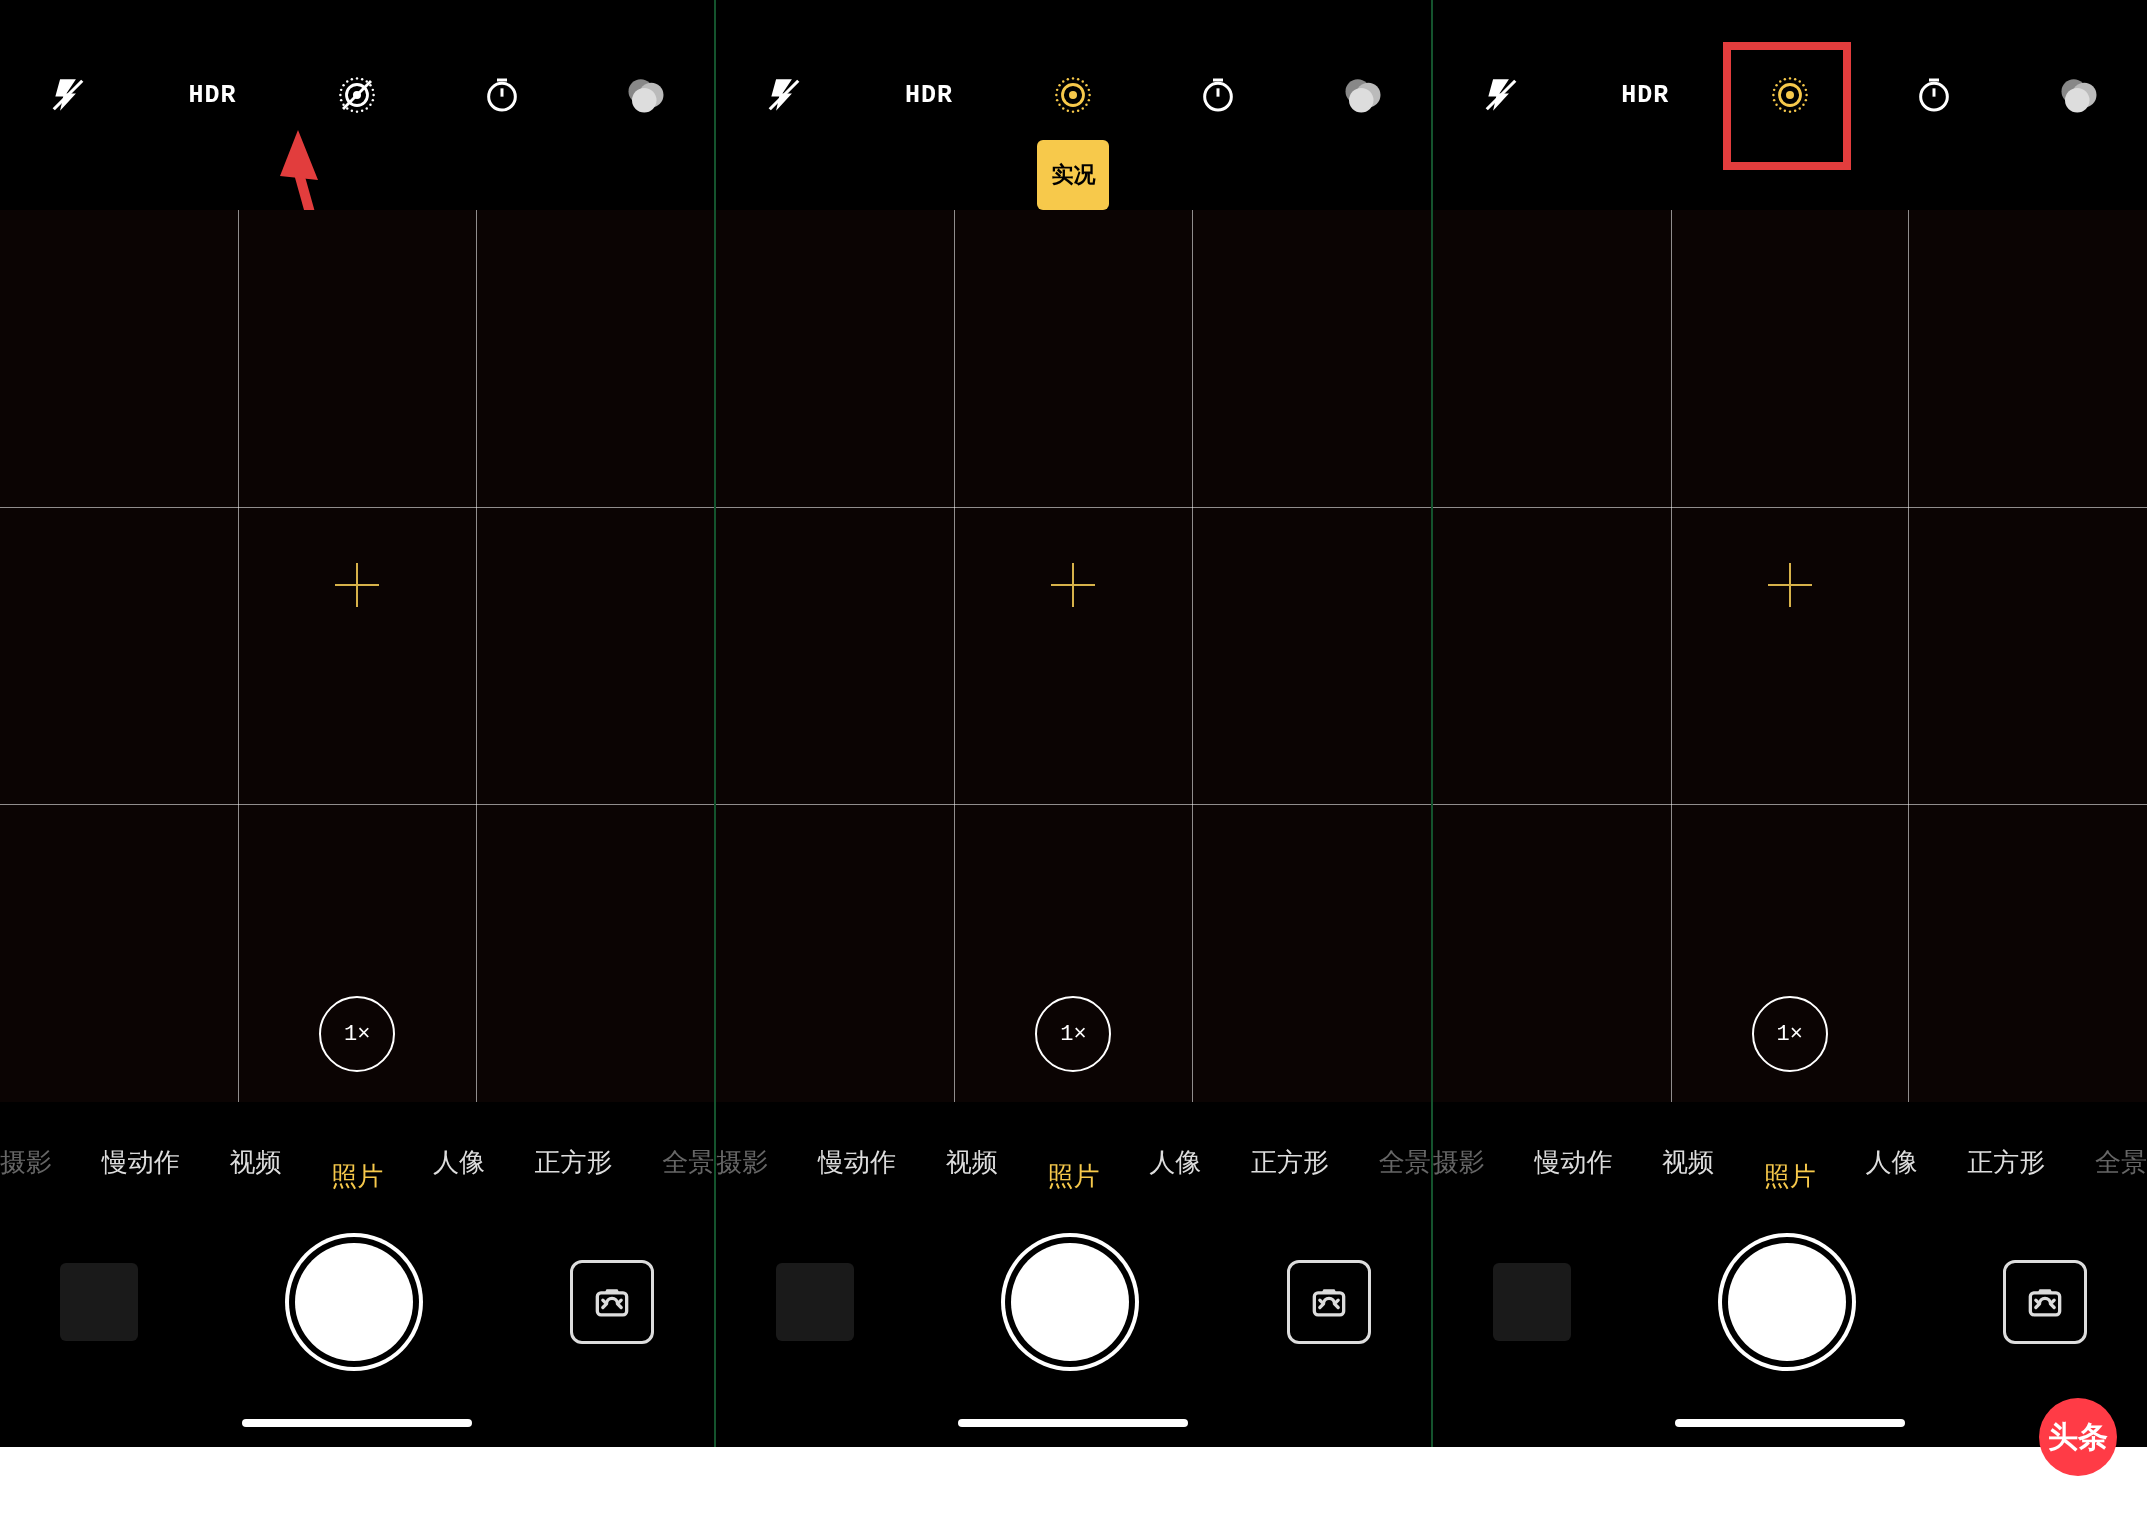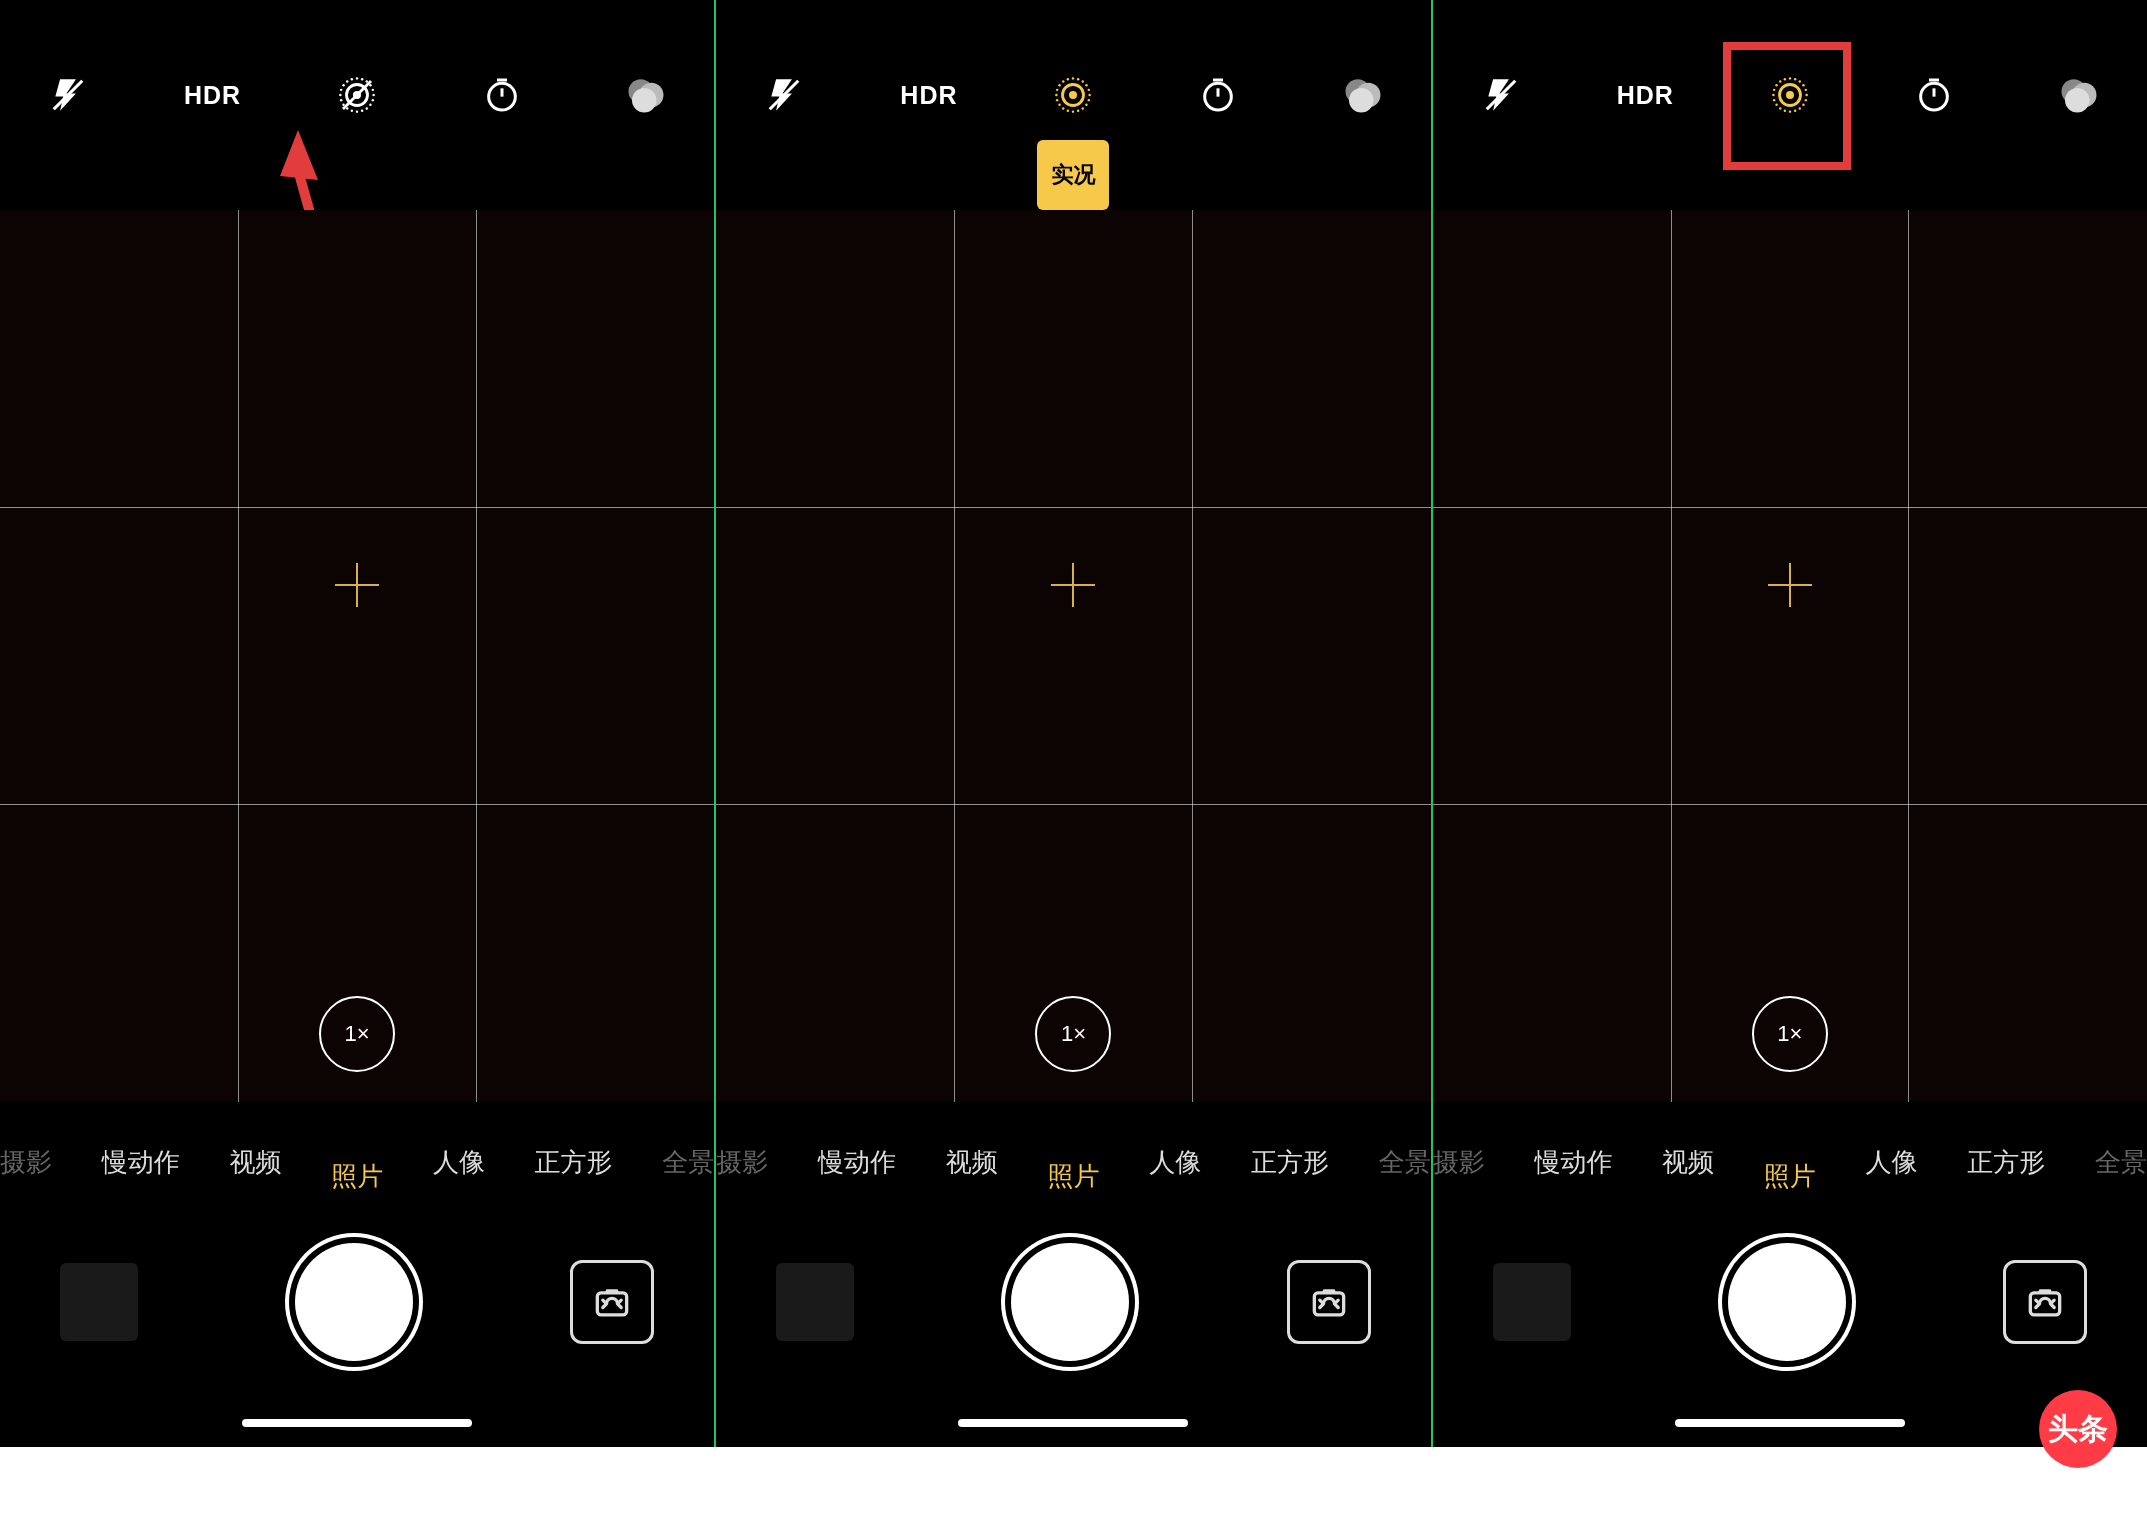--- a/index.html
+++ b/index.html
@@ -1,17 +1,17 @@
 <!DOCTYPE html>
 <html><head>
 <meta charset="utf-8">
 <style>
   html,body{margin:0;padding:0;background:#fff;font-family:-apple-system,Helvetica,Arial,sans-serif;}
   .stage{width:2147px;height:1540px;position:relative;background:#fff;overflow:hidden;}
-  .inner{position:absolute;left:0;right:0;top:0;height:1447px;background:#22c55e;display:flex;gap:2px;}
+  .inner{position:absolute;left:0;right:0;top:0;height:1447px;background:#14532d;display:flex;gap:2px;font-family:Liberation Mono, monospace;}
   .screen{flex:1;position:relative;background:#000;overflow:hidden;}
   
   .toprow{position:absolute;top:70px;left:0;right:0;height:50px;display:flex;
            justify-content:space-between;align-items:center;padding:0 40px;}
   .icon{width:56px;height:56px;display:flex;align-items:center;justify-content:center;}
   .hdr{color:#fff;font-size:25px;font-weight:600;letter-spacing:1px;}
   
   .livebadge{position:absolute;top:140px;left:50%;transform:translateX(-50%);
              background:#f7c94b;color:#000;font-size:22px;font-weight:600;
              padding:20px 14px;border-radius:6px;}
@@ -44,21 +44,21 @@
            display:flex;align-items:center;justify-content:space-between;padding:0 60px;}
   .thumb{width:78px;height:78px;background:#1a1a1a;border-radius:6px;}
   .shutter{width:118px;height:118px;border-radius:50%;background:#fff;
            box-shadow:0 0 0 6px #000,0 0 0 10px #fff;}
   .switch{width:78px;height:78px;border:3px solid #ddd;border-radius:12px;
           display:flex;align-items:center;justify-content:center;}
   
   .homebar{position:absolute;bottom:20px;left:50%;transform:translateX(-50%);
            width:230px;height:8px;border-radius:4px;background:#fff;}
   
-  .wm{position:absolute;right:30px;bottom:72px;display:flex;align-items:center;gap:18px;color:#fff;flex-direction:column;}
+  .wm{position:absolute;right:30px;bottom:64px;display:flex;align-items:center;gap:18px;color:#fff;flex-direction:column;}
   .wmcircle{width:78px;height:78px;border-radius:50%;background:#ff3b46;
             display:flex;align-items:center;justify-content:center;color:#fff;
             font-size:30px;font-weight:700;}
   .wmtext{font-size:42px;font-weight:500;text-shadow:0 0 6px rgba(0,0,0,.8);}
 </style>
 </head>
 <body>
 
 <div class="stage">
   <div class="inner" id="inner">

